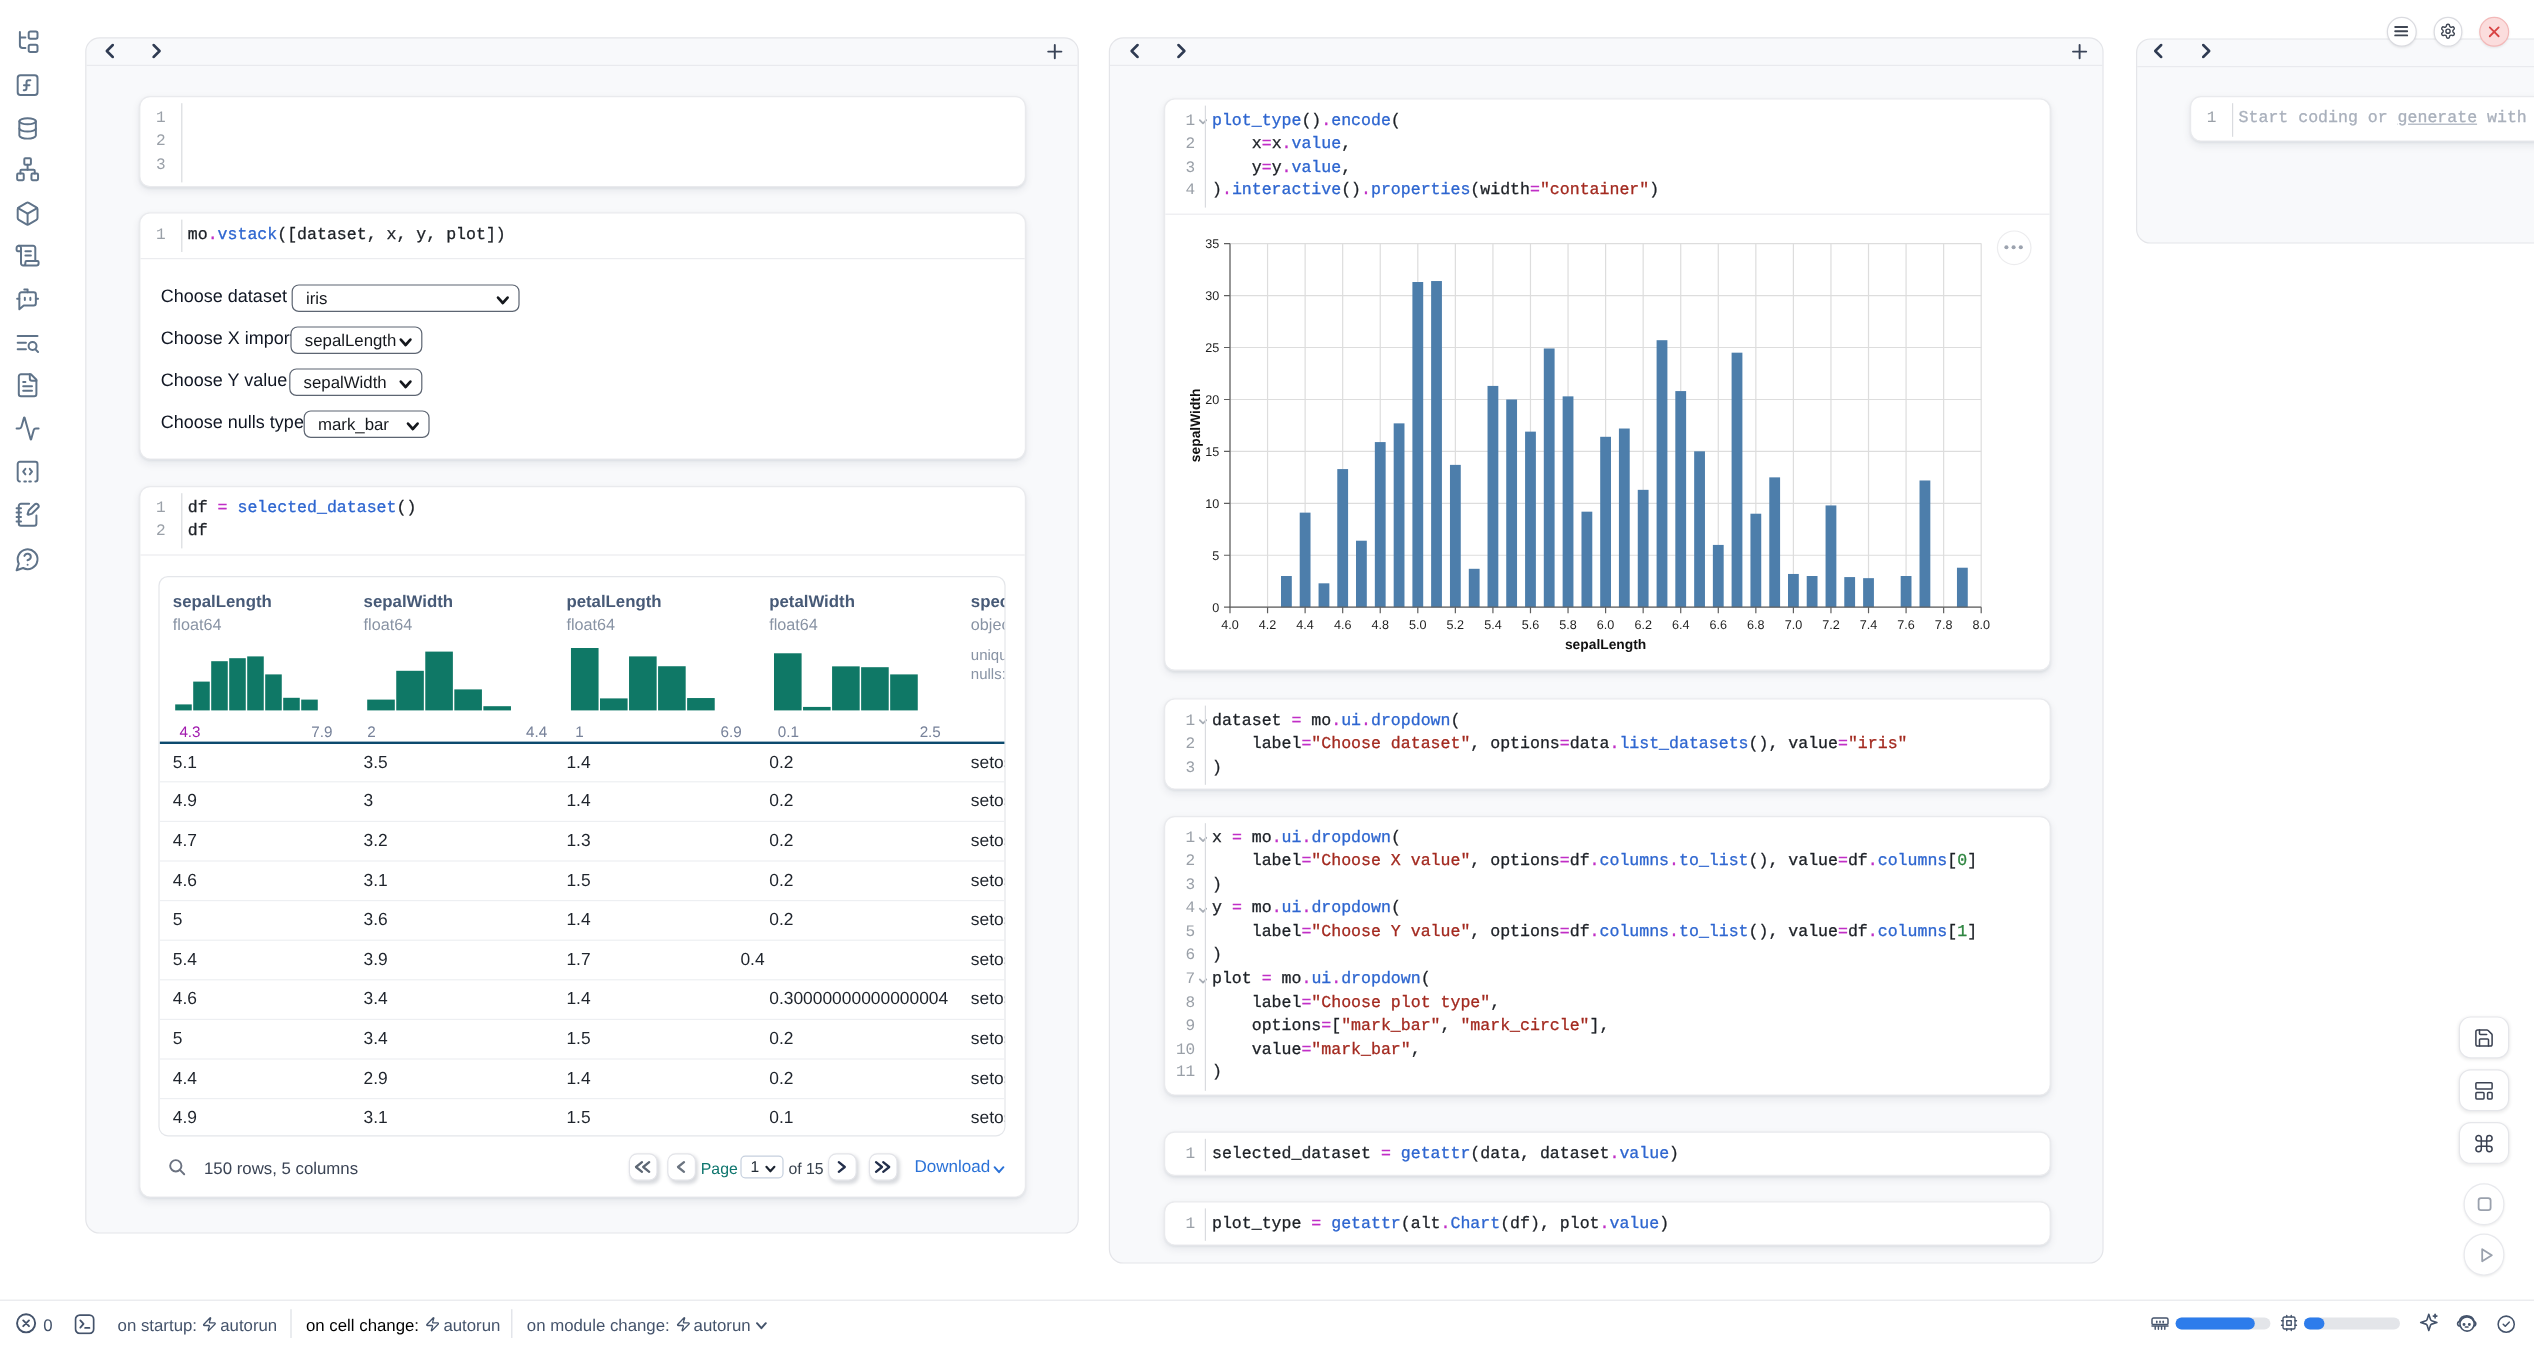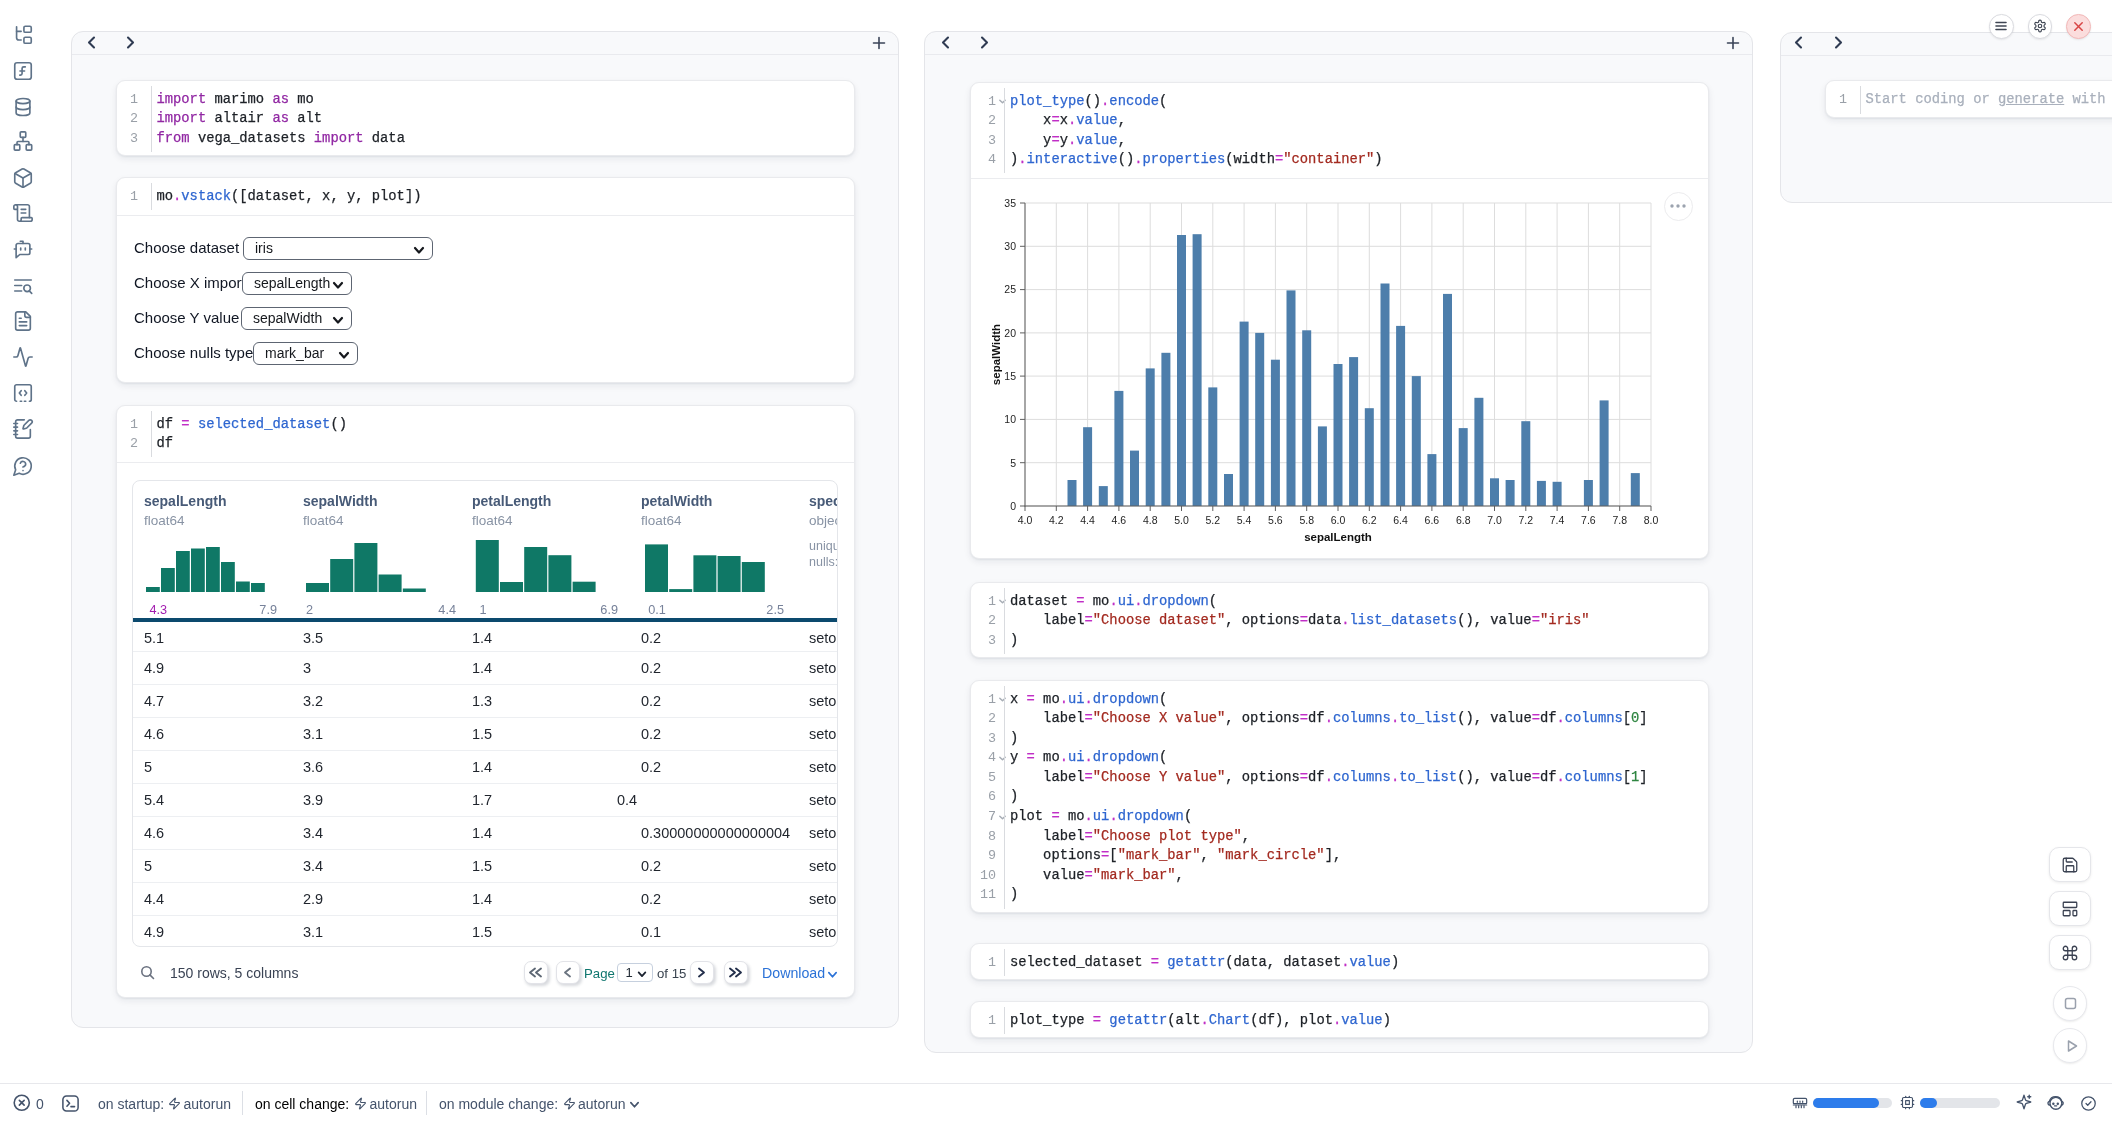--- a/index.html
+++ b/index.html
@@ -53,21 +53,20 @@
 <svg class="ic" style="left:1726px;top:35.5px" width="14" height="14" viewBox="0 0 14 14" stroke="#3a4458" stroke-width="1.6">
     <path d="M7 1.5V12.5M1.5 7H12.5"></path>
   </svg>
 <div class="cell" style="left:116px;top:80px;width:739px;height:75.8px">
 <div class="gut" style="left:0;top:8.5px;width:21px">
       <div>1</div>
       <div>2</div>
       <div>3</div>
     </div>
 <div class="gdiv" style="left:33.5px;top:5px;height:65.8px"></div>
-<div class="codewrap" style="left:39.5px;top:8.5px"><div><span class="k">import</span> marimo <span class="k">as</span> mo</div><div><span class="k">import</span> altair <span class="k">as</span> alt</div><div><span class="k">from</span> vega_datasets <span class="k">import</span> data</div></div>
 </div>
 <div class="cell" style="left:116px;top:177px;width:739px;height:206.0px">
 <div class="gut" style="left:0;top:8.5px;width:21px">
       <div>1</div>
     </div>
 <div class="gdiv" style="left:33.5px;top:5px;height:26.6px"></div>
 <div class="codewrap" style="left:39.5px;top:8.5px"><div>mo<span class="o">.</span><span class="p">vstack</span>([dataset, x, y, plot])</div></div>
 <div class="secdiv" style="top:36.6px"></div>
 </div>
 <div class="cell" style="left:116px;top:405px;width:739px;height:593.0px">
@@ -152,21 +151,21 @@
 <div class="abs" style="left:16.5px;top:122px;font-size:12.7px;color:#a21caf">4.3</div>
 <div class="abs" style="left:84px;top:122px;width:60px;font-size:12.7px;color:#77829a;text-align:right">7.9</div>
 <div class="abs" style="left:173px;top:122px;font-size:12.7px;color:#77829a">2</div>
 <div class="abs" style="left:263px;top:122px;width:60px;font-size:12.7px;color:#77829a;text-align:right">4.4</div>
 <div class="abs" style="left:346.4px;top:122px;font-size:12.7px;color:#77829a">1</div>
 <div class="abs" style="left:425px;top:122px;width:60px;font-size:12.7px;color:#77829a;text-align:right">6.9</div>
 <div class="abs" style="left:515.2px;top:122px;font-size:12.7px;color:#77829a">0.1</div>
 <div class="abs" style="left:591px;top:122px;width:60px;font-size:12.7px;color:#77829a;text-align:right">2.5</div>
 <div class="abs" style="left:676px;top:58px;font-size:12.5px;color:#8893a4">unique: 3</div>
 <div class="abs" style="left:676px;top:74px;font-size:12.5px;color:#8893a4">nulls: 0</div>
-<div class="abs" style="left:0;top:137px;width:706px;height:33px;border-top:4px solid #0c4a6e">
+<div class="abs" style="left:0;top:137px;width:706px;height:33px;border-top:2px solid #0c4a6e">
 <div class="abs t14" style="left:11px;top:8px">5.1</div>
 <div class="abs t14" style="left:170px;top:8px">3.5</div>
 <div class="abs t14" style="left:339px;top:8px">1.4</div>
 <div class="abs t14" style="left:508px;top:8px">0.2</div>
 <div class="abs t14" style="left:676px;top:8px">setosa</div>
 </div>
 <div class="abs" style="left:0;top:170px;width:706px;height:33px;border-top:1px solid #edeff2">
 <div class="abs t14" style="left:11px;top:8px">4.9</div>
 <div class="abs t14" style="left:170px;top:8px">3</div>
 <div class="abs t14" style="left:339px;top:8px">1.4</div>

